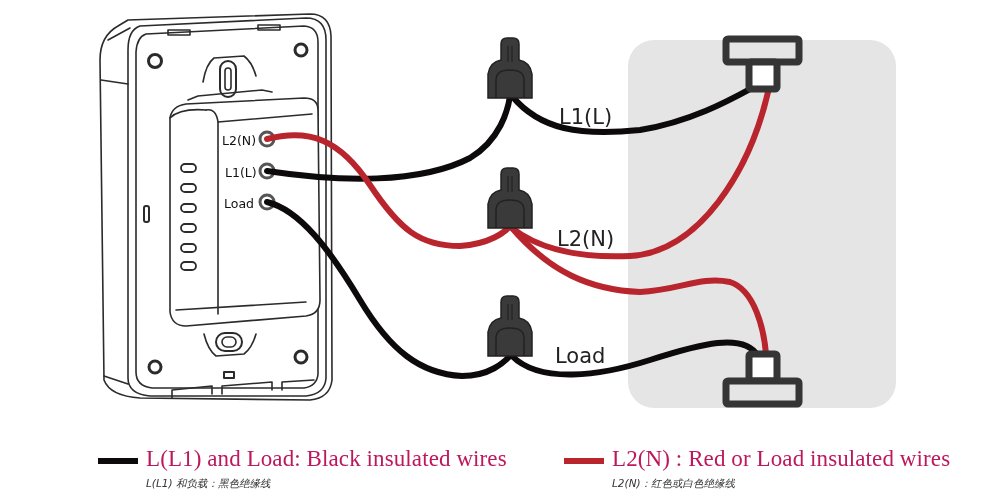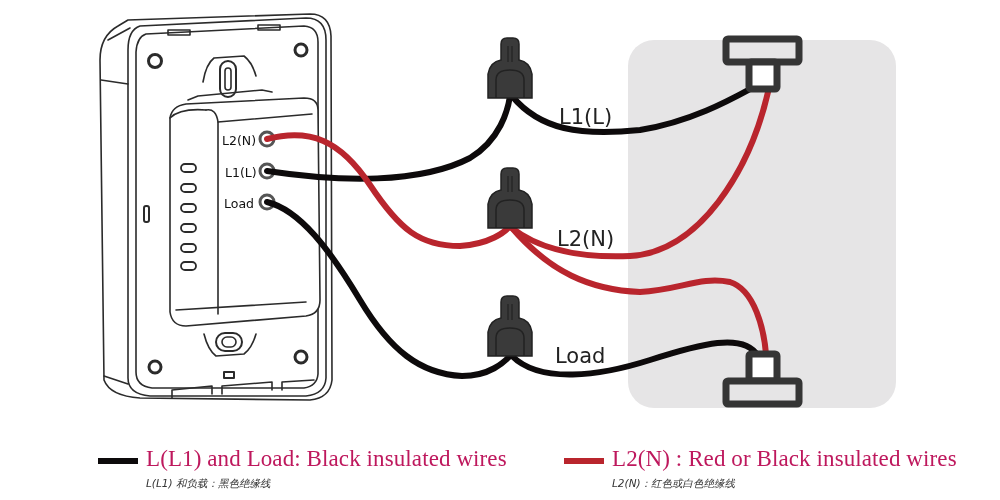--- a/index.html
+++ b/index.html
@@ -146,15 +146,15 @@
   </g>
 </svg>
 
 <div class="legend" id="legend-black">
   <div class="swatch" style="background:#0d0a0b;"></div>
   <div class="main">L(L1) and Load: Black insulated wires</div>
   <div class="sub">L(L1) 和负载：黑色绝缘线</div>
 </div>
 <div class="legend" id="legend-red">
   <div class="swatch" style="background:#b9252d;"></div>
-  <div class="main">L2(N) : Red or Black insulated wires</div>
+  <div class="main">L2(N) : Red or Load insulated wires</div>
   <div class="sub">L2(N)：红色或白色绝缘线</div>
 </div>
 
 </body></html>

